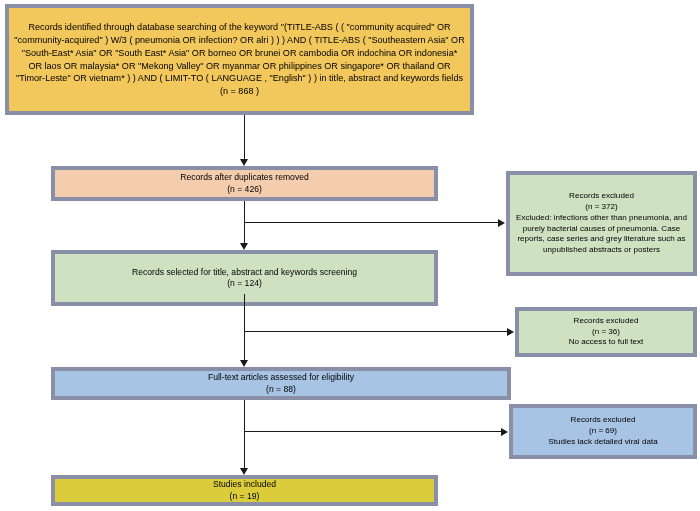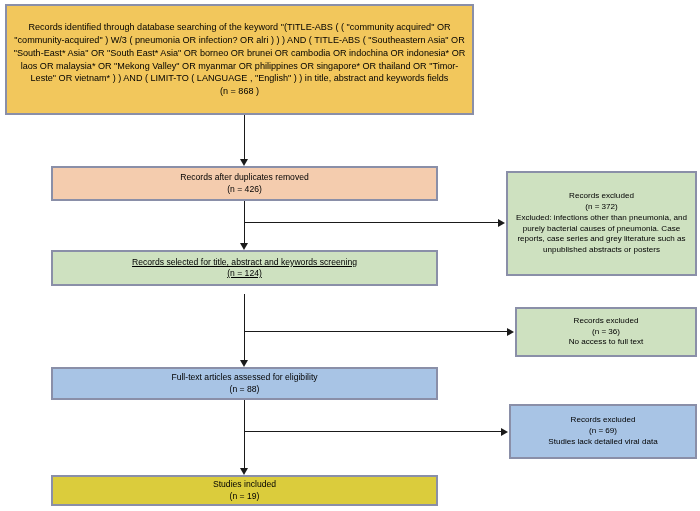--- a/index.html
+++ b/index.html
@@ -13,21 +13,21 @@
   #flow-root {
     position: relative;
     width: 700px;
     height: 511px;
     background: #ffffff;
     overflow: hidden;
   }
   .box {
     position: absolute;
     box-sizing: border-box;
-    border: 2px solid #0c4a6e;
+    border: 4px solid #0c4a6e;
     display: flex;
     align-items: center;
     justify-content: center;
     text-align: center;
     color: #000000;
     line-height: 1.30;
   }
   .box .txt {
     display: block;
     width: 100%;
@@ -43,27 +43,26 @@
     border-color: #8a8fa8;
     font-size: 9.1px;
     line-height: 1.40;
   }
   #box-duplicates {
     left: 51px; top: 166px; width: 387px; height: 35px;
     background: #F4CCAE;
     font-size: 8.6px;
   }
   #box-screened {
-    left: 51px; top: 250px; width: 387px; height: 36px;
+    left: 51px; top: 250px; width: 387px; height: 56px;
     background: #CEE1C0;
     font-size: 8.6px;
-    text-decoration: underline;
   }
   #box-fulltext {
-    left: 51px; top: 367px; width: 387px; height: 33px;
+    left: 51px; top: 367px; width: 460px; height: 33px;
     background: #A8C4E5;
     font-size: 8.6px;
   }
   #box-included {
     left: 51px; top: 475px; width: 387px; height: 31px;
     background: #DBCC3C;
     font-size: 8.6px;
   }
   #box-excluded-1 {
     left: 506px; top: 171px; width: 191px; height: 105px;

